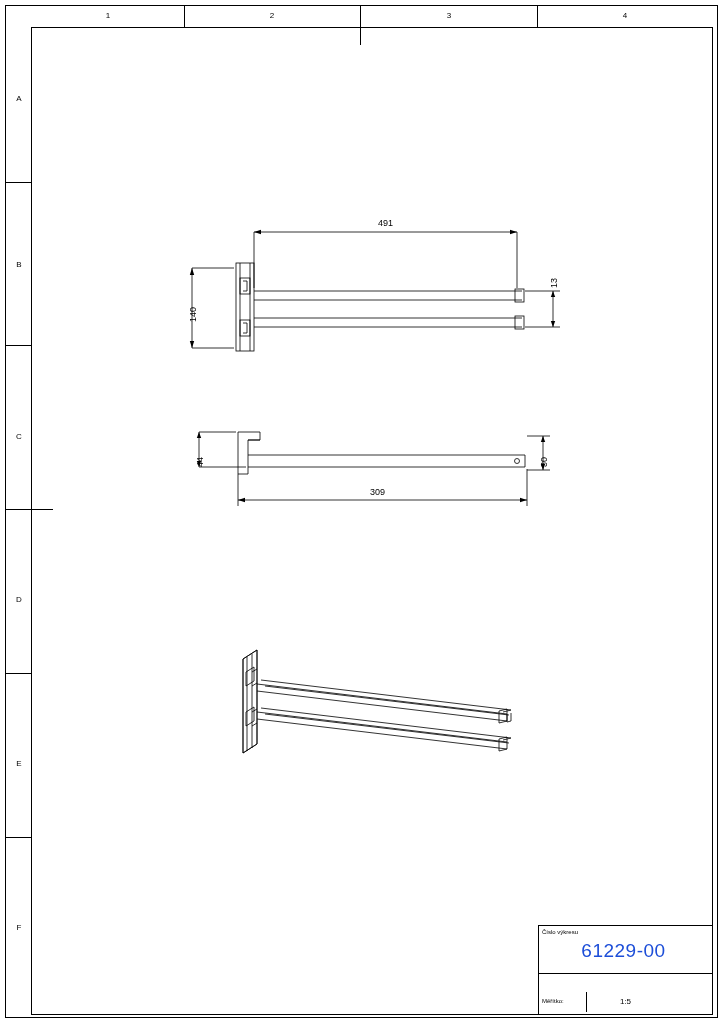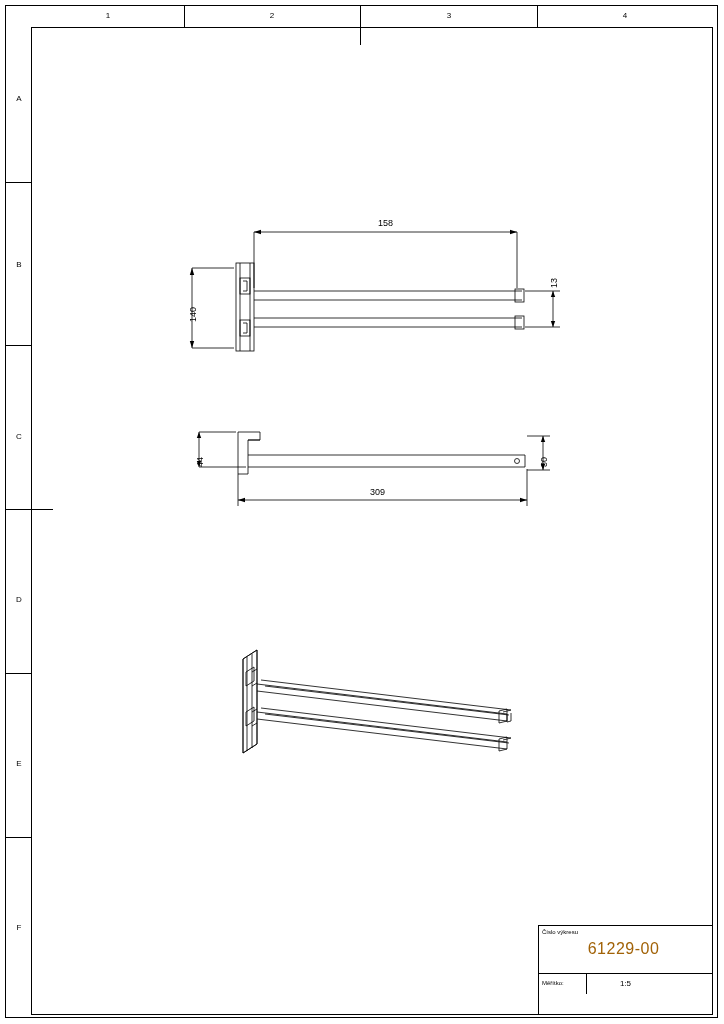--- a/index.html
+++ b/index.html
@@ -110,39 +110,39 @@
     box-sizing: border-box;
     background: #fff;
   }
   .tb-row {
     position: relative;
     border-bottom: 1px solid #000;
     box-sizing: border-box;
   }
   .tb-row:last-child { border-bottom: none; }
   .tb-r1 { height: 48px; }
-  .tb-r2 { height: 20px; }
+  .tb-r2 { height: 20px; margin-top: 18px; }
   .tb-r3 { height: 20px; }
   .tb-lbl {
     position: absolute;
     left: 3px;
     font-size: 6px;
     color: #000;
   }
   .tb-r1 .tb-lbl { top: 3px; }
   .tb-r2 .tb-lbl, .tb-r3 .tb-lbl { top: 6px; }
   .tb-big {
     position: absolute;
     left: 0;
     right: 4px;
     top: 14px;
     text-align: center;
-    font-size: 16px;
+    font-size: 19px;
     letter-spacing: 0.5px;
-    color: #a16207;
+    color: #1d4ed8;
   }
   .tb-val {
     position: absolute;
     left: 0; right: 0;
     top: 5px;
     text-align: center;
     font-size: 8px;
     color: #000;
   }
   .tb-sep {
@@ -277,21 +277,21 @@
       <path d="M265 686 l244 29"></path>
       <path d="M265 714 l244 29"></path>
 
       <path d="M252 672 l5 -3"></path>
       <path d="M252 686 l5 -3"></path>
       <path d="M252 712 l5 -3"></path>
       <path d="M252 726 l5 -3"></path>
     </g>
   </svg>
 
-  <div class="dim-txt" style="left:378px;top:218px;">158</div>
+  <div class="dim-txt" style="left:378px;top:218px;">491</div>
   <div class="dim-txt vert" style="left:188px;top:322px;">140</div>
   <div class="dim-txt vert" style="left:549px;top:288px;">13</div>
 
   <div class="dim-txt vert" style="left:195px;top:467px;">44</div>
   <div class="dim-txt vert" style="left:539px;top:467px;">30</div>
   <div class="dim-txt" style="left:370px;top:487px;">309</div>
 
   <div class="title-block">
     <div class="tb-row tb-r1">
       <span class="tb-lbl">Číslo výkresu</span>

